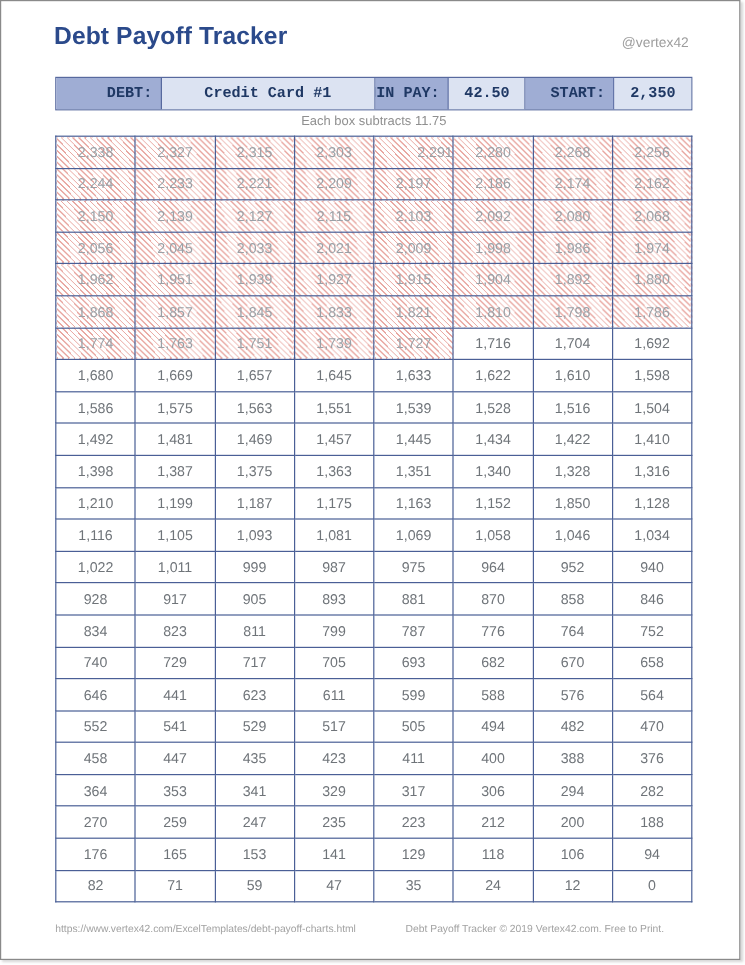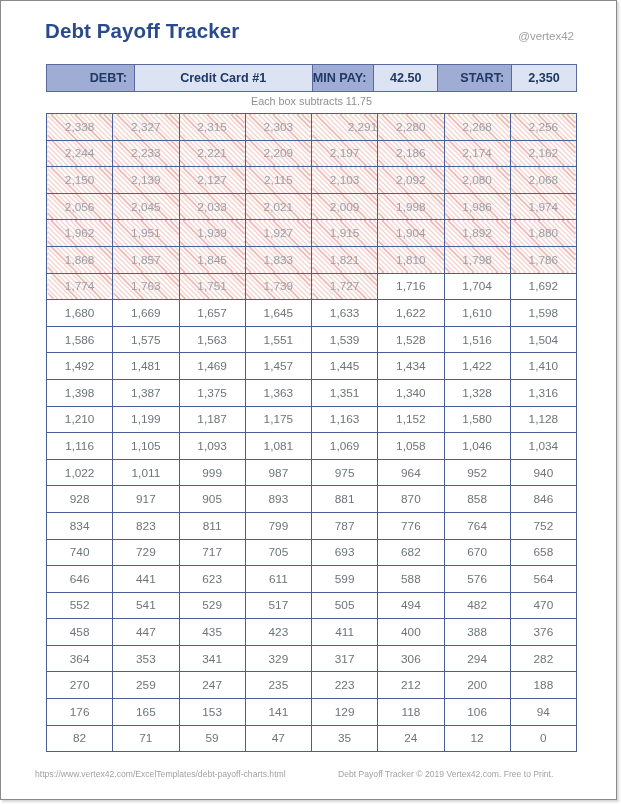--- a/index.html
+++ b/index.html
@@ -67,20 +67,21 @@
   .info-cell {
     box-sizing: border-box;
     display: flex;
     align-items: center;
     font-size: 12.6px;
     font-weight: bold;
     color: #1f3864;
     border-right: 1px solid #57699e;
     overflow: hidden;
     white-space: nowrap;
+    font-family: Liberation Mono, monospace;
   }
   .info-cell:last-child { border-right: none; }
   .info-cell.label {
     background: #9fadd4;
     justify-content: flex-end;
     padding-right: 7px;
   }
   .info-cell.value {
     background: #dce3f2;
     justify-content: center;
@@ -136,21 +137,21 @@
   
   .footer {
     position: absolute;
     left: 0;
     bottom: 16px;
     width: 100%;
     height: 14px;
   }
   .footer-url {
     position: absolute;
-    left: 34px;
+    left: 45px;
     top: 0;
     font-size: 8.6px;
     color: #a2a2a2;
     white-space: nowrap;
   }
   .footer-copy {
     position: absolute;
     left: 337px;
     top: 0;
     font-size: 8.6px;
@@ -235,21 +236,21 @@
           <td class="paid" style="width: 12.5%;">1,868</td>
           <td class="paid" style="width: 12.5%;">1,857</td>
           <td class="paid" style="width: 12.5%;">1,845</td>
           <td class="paid" style="width: 12.5%;">1,833</td>
           <td class="paid" style="width: 12.5%;">1,821</td>
           <td class="paid" style="width: 12.5%;">1,810</td>
           <td class="paid" style="width: 12.5%;">1,798</td>
           <td class="paid" style="width: 12.5%;">1,786</td>
         </tr>
         <tr>
-          <td class="paid" style="width: 12.5%; border-radius: 11px;">1,774</td>
+          <td class="paid" style="width: 12.5%;">1,774</td>
           <td class="paid" style="width: 12.5%;">1,763</td>
           <td class="paid" style="width: 12.5%;">1,751</td>
           <td class="paid" style="width: 12.5%;">1,739</td>
           <td class="paid" style="width: 12.5%;">1,727</td>
           <td style="width: 12.5%;">1,716</td>
           <td style="width: 12.5%;">1,704</td>
           <td style="width: 12.5%;">1,692</td>
         </tr>
         <tr>
           <td style="width: 12.5%;">1,680</td>
@@ -291,21 +292,21 @@
           <td style="width: 12.5%;">1,328</td>
           <td style="width: 12.5%;">1,316</td>
         </tr>
         <tr>
           <td style="width: 12.5%;">1,210</td>
           <td style="width: 12.5%;">1,199</td>
           <td style="width: 12.5%;">1,187</td>
           <td style="width: 12.5%;">1,175</td>
           <td style="width: 12.5%;">1,163</td>
           <td style="width: 12.5%;">1,152</td>
-          <td style="width: 12.5%;">1,580</td>
+          <td style="width: 12.5%;">1,850</td>
           <td style="width: 12.5%;">1,128</td>
         </tr>
         <tr>
           <td style="width: 12.5%;">1,116</td>
           <td style="width: 12.5%;">1,105</td>
           <td style="width: 12.5%;">1,093</td>
           <td style="width: 12.5%;">1,081</td>
           <td style="width: 12.5%;">1,069</td>
           <td style="width: 12.5%;">1,058</td>
           <td style="width: 12.5%;">1,046</td>

